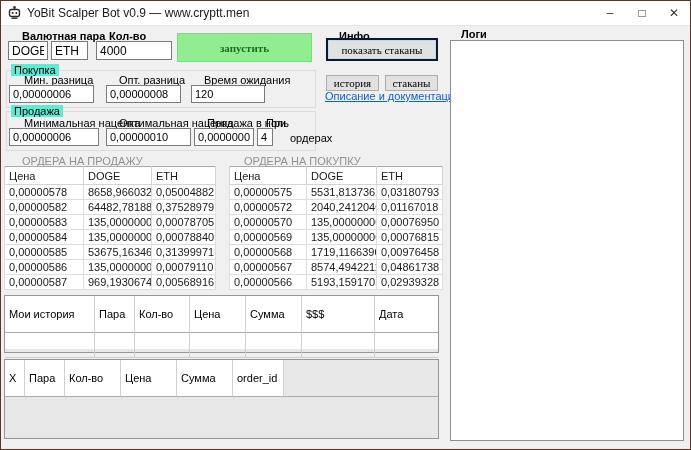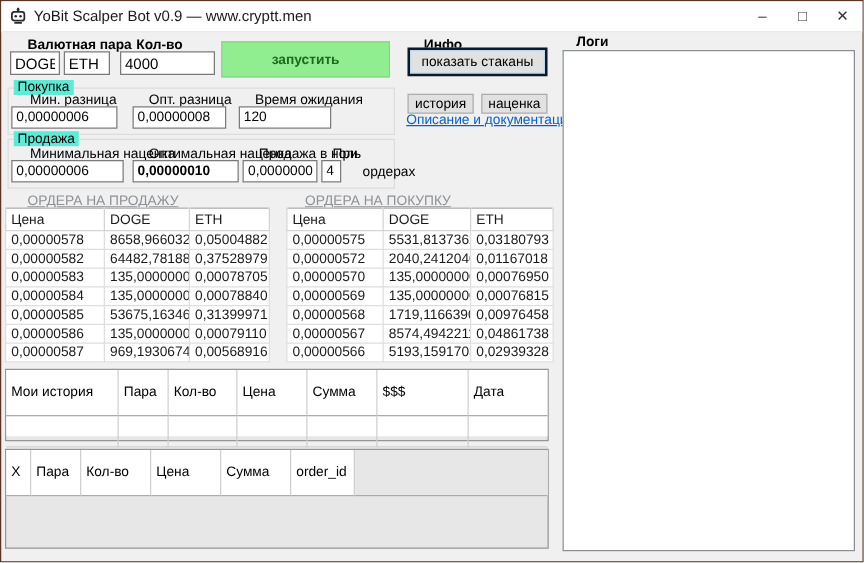--- a/index.html
+++ b/index.html
@@ -8,26 +8,26 @@
   .titlebar{position:absolute;left:0;top:0;right:0;height:24px;background:#ffffff;
             border-bottom:1px solid #e3e3e3;display:flex;align-items:center;}
   .app-icon{margin-left:7px;display:inline-flex;}
   .title{margin-left:6px;font-size:12px;color:#1a1a1a;}
   .wbtns{margin-left:auto;display:flex;height:100%;}
   .wbtn{width:32px;display:flex;align-items:center;justify-content:center;
         font-size:12px;color:#333;}
   .abs{position:absolute;}
   .lbl{font-size:11px;color:#000;white-space:nowrap;margin-left:13px;}
   .b{font-weight:bold;}
-  .gray{color:#8d9196;text-decoration:underline;}
+  .gray{color:#8d9196;}
   input.box{position:absolute;box-sizing:border-box;border:1px solid #7a7a7a;background:#fff;
             font-family:"Liberation Sans",sans-serif;font-size:12px;padding:1px 3px;color:#000;}
   input.sm{font-size:11px;}
   .btn{position:absolute;box-sizing:border-box;background:#e1e1e1;border:1px solid #adadad;
-       font-family:Liberation Sans, sans-serif;font-size:11px;color:#000;
+       font-family:Liberation Serif, serif;font-size:11px;color:#000;
        display:flex;align-items:center;justify-content:center;}
   .btn-green{background:#90ee90;border:1px solid #82d882;color:#1d6b1d;font-weight:bold;font-size:11px;}
   .btn-focus{border:2px solid #0f172a;box-shadow:inset 0 0 0 1px #bcd9f2;}
   .link{font-size:11px;color:#0b61c4;text-decoration:underline;white-space:nowrap;}
   .groupbox{position:absolute;box-sizing:border-box;border:1px solid #dcdcdc;}
   .legend{position:absolute;font-size:11px;color:#000;background:#5eead4;padding:0 3px;}
   .logs{position:absolute;box-sizing:border-box;background:#fff;border:1px solid #898f94;
         font-size:11px;color:#000;overflow:auto;}
   table.ordtable{position:absolute;border-collapse:collapse;background:#fff;
                  border:1px solid #ababab;table-layout:fixed;font-size:11px;color:#1a1a1a;}
@@ -81,29 +81,29 @@
   <input class="box sm" style="left: 105px; top: 84px; width: 75px; height: 18px;" value="0,00000008">
   <input class="box sm" style="left: 190px; top: 84px; width: 74px; height: 18px;" value="120">
 
   <div class="groupbox" style="left:5px;top:110px;width:310px;height:40px"></div>
   <span class="legend abs" style="left:10px;top:104px">Продажа</span>
   <div class="abs lbl" style="left:105px;top:116px">Оптимальная наценка</div>
   <div class="abs lbl" style="left:10px;top:116px">Минимальная наценка</div>
   <div class="abs lbl" style="left:193px;top:116px">Продажа в ноль</div>
   <div class="abs lbl" style="left:252px;top:116px">При</div>
   <input class="box sm" style="left: 8px; top: 127px; width: 90px; height: 18px;" value="0,00000006">
-  <input class="box sm" style="left: 105px; top: 127px; width: 85px; height: 18px; font-weight: bold;" value="0,00000010">
+  <input class="box sm" style="left: 105px; top: 127px; width: 85px; height: 18px;" value="0,00000010">
   <input class="box sm" style="left: 193px; top: 127px; width: 60px; height: 18px;" value="0,00000003">
   <input class="box sm" style="left: 256px; top: 127px; width: 16px; height: 18px;" value="4">
   <div class="abs lbl" style="left:276px;top:131px">ордерах</div>
 
   <div class="abs lbl b" style="left:325px;top:29px">Инфо</div>
   <button class="btn btn-focus" style="left:325px;top:37px;width:112px;height:23px">показать стаканы</button>
   <button class="btn" style="left:325px;top:74px;width:53px;height:16px">история</button>
-  <button class="btn" style="left:384px;top:74px;width:53px;height:16px">наценка</button>
+  <button class="btn" style="left:384px;top:74px;width:53px;height:16px">стаканы</button>
   <a class="abs link" href="#" style="left:324px;top:89px">Описание и документация</a>
 
   <div class="abs lbl b" style="left:447px;top:27px">Логи</div>
   <div class="logs" style="left:449px;top:39px;width:234px;height:401px"></div>
 
   <div class="abs lbl gray" style="left:8px;top:154px">ОРДЕРА НА ПРОДАЖУ</div>
   <table class="ordtable" style="left:3px;top:165px;width:212px">
     <colgroup>
         <col style="width:79px">
         <col style="width:68px">

